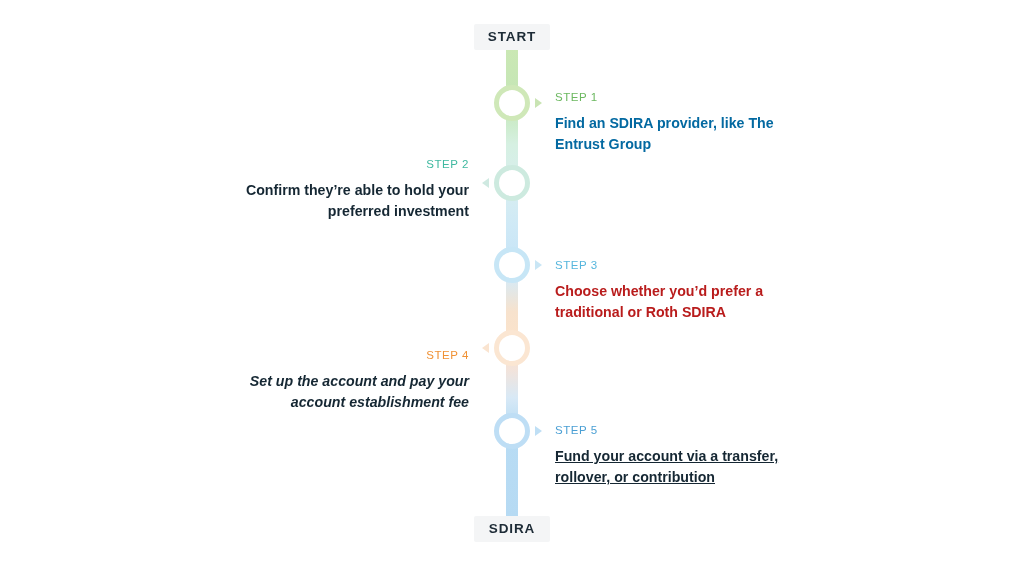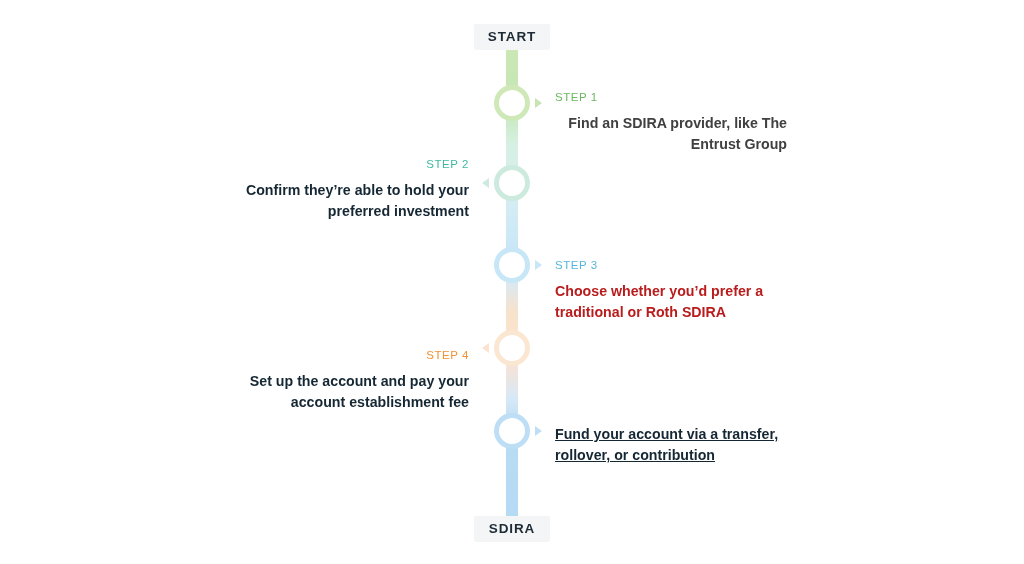--- a/index.html
+++ b/index.html
@@ -121,40 +121,41 @@
 
   <div class="endcap" id="start-badge">START</div>
 
   <div class="endcap" id="finish-badge">SDIRA</div>
 
   <div id="steps-layer">
       <div class="node" style="left: 494px; top: 85px; border-color: rgb(207, 232, 184);"></div>
       <div class="arrow right" style="top: 98px; left: 535px; border-left-color: rgb(201, 228, 179);"></div>
       <div class="step-text side-right" style="top: 91px; left: 555px;">
         <p class="step-label" style="color: rgb(108, 184, 96);">STEP 1</p>
-        <p class="step-body" style="color: #404040; text-align: right;">Find an SDIRA provider, like The Entrust Group</p>
+        <p class="step-body" style="color: #0369a1;">Find an SDIRA provider, like The Entrust Group</p>
       </div>
       <div class="node" style="left: 494px; top: 165px; border-color: rgb(205, 234, 223);"></div>
       <div class="arrow left" style="top: 178px; left: 482px; border-right-color: rgb(207, 233, 225);"></div>
       <div class="step-text side-left" style="top: 158px; left: 237px;">
         <p class="step-label" style="color: rgb(63, 185, 160);">STEP 2</p>
         <p class="step-body" style="color: rgb(21, 39, 51);">Confirm they’re able to hold your preferred investment</p>
       </div>
       <div class="node" style="left: 494px; top: 247px; border-color: rgb(199, 230, 246);"></div>
       <div class="arrow right" style="top: 260px; left: 535px; border-left-color: rgb(201, 230, 245);"></div>
       <div class="step-text side-right" style="top: 259px; left: 555px;">
         <p class="step-label" style="color: rgb(86, 182, 221);">STEP 3</p>
         <p class="step-body" style="color: #b91c1c;">Choose whether you’d prefer a traditional or Roth SDIRA</p>
       </div>
       <div class="node" style="left: 494px; top: 330px; border-color: rgb(251, 230, 210);"></div>
       <div class="arrow left" style="top: 343px; left: 482px; border-right-color: rgb(250, 228, 208);"></div>
       <div class="step-text side-left" style="top: 341px; left: 237px;">
         <p class="step-label" style="color: rgb(240, 145, 52); margin-top: 8px;">STEP 4</p>
-        <p class="step-body" style="color: rgb(21, 39, 51);">Set up the account and pay your account establishment fee</p>
+        <p class="step-body" style="color: rgb(21, 39, 51); font-style: italic;">Set up the account and pay your account establishment fee</p>
       </div>
       <div class="node" style="left: 494px; top: 413px; border-color: rgb(190, 222, 245);"></div>
       <div class="arrow right" style="top: 426px; left: 535px; border-left-color: rgb(191, 223, 245);"></div>
       <div class="step-text side-right" style="top: 424px; left: 555px;">
+        <p class="step-label" style="color: rgb(74, 159, 212);">STEP 5</p>
         <p class="step-body" style="color: rgb(21, 39, 51); text-decoration: underline;">Fund your account via a transfer, rollover, or contribution</p>
       </div>
     </div>
 
 </div>
 
 </body></html>

